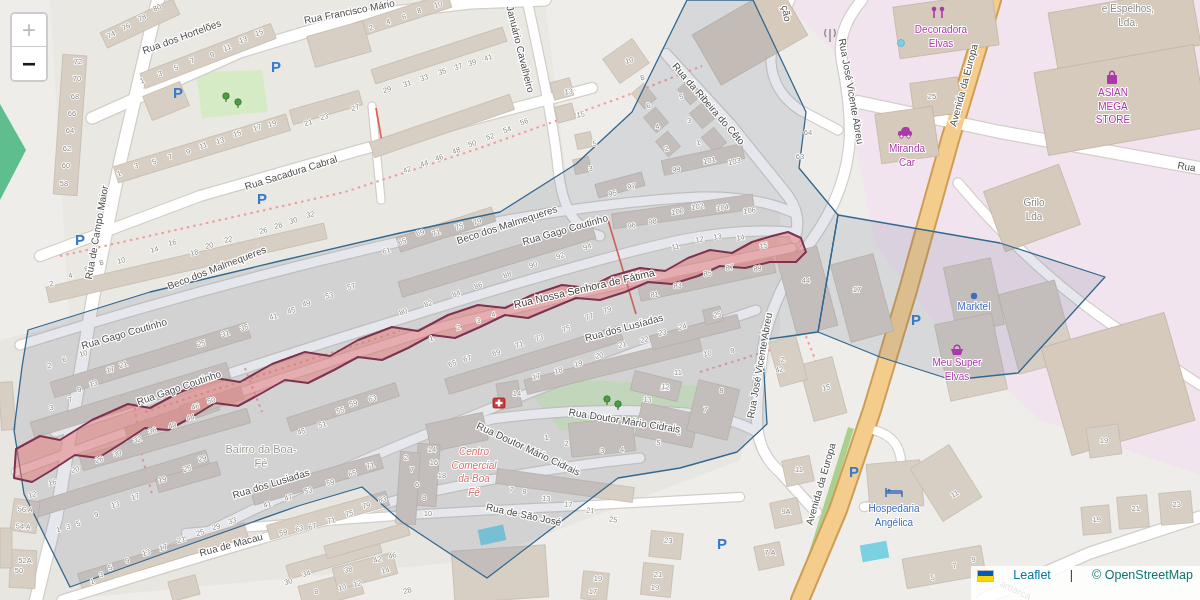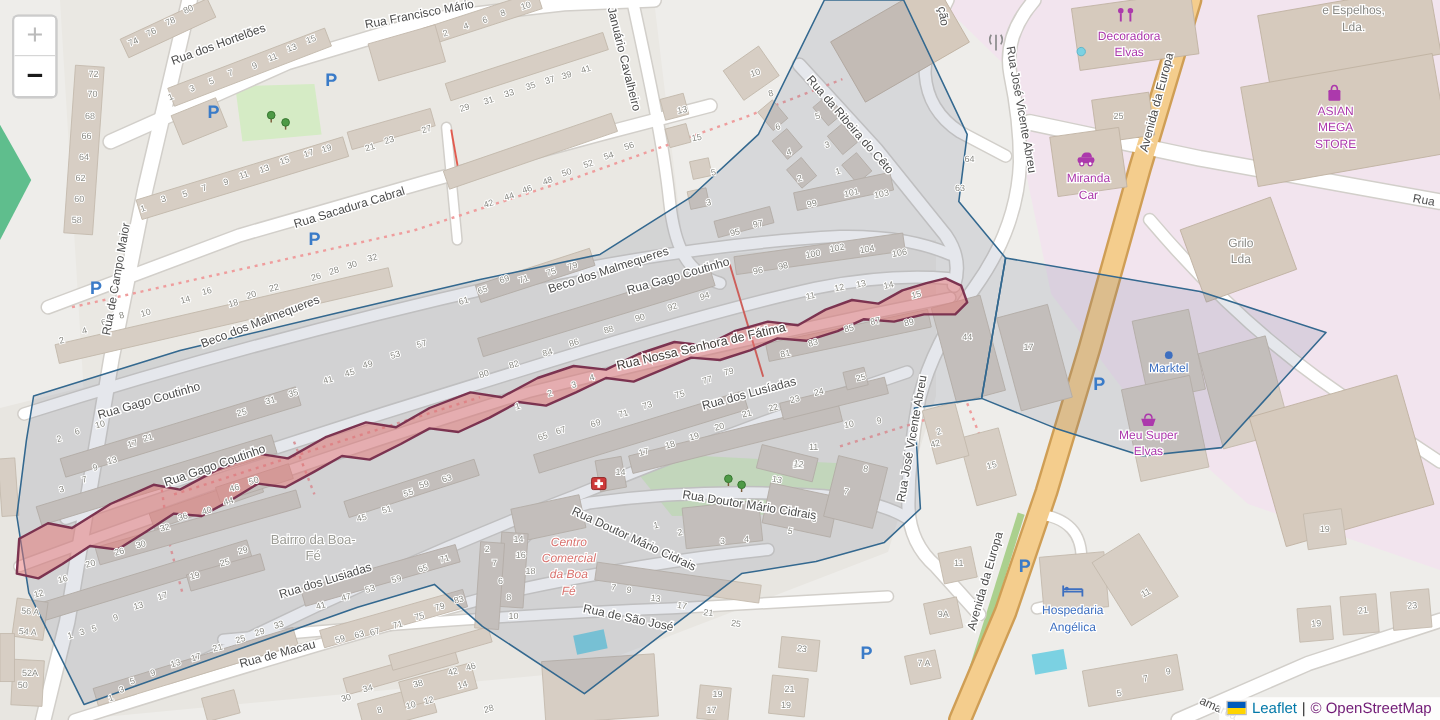--- a/index.html
+++ b/index.html
@@ -6,24 +6,24 @@
   #map{position:relative;width:1200px;height:600px;overflow:hidden;background:#eeedea;}
   #map svg{position:absolute;left:0;top:0;}
   #map svg text{user-select:none;pointer-events:none;}
   .zoom-ctl{position:absolute;left:10px;top:12px;width:34px;border:2px solid rgba(0,0,0,0.2);
     border-radius:5px;overflow:hidden;background:#fff;z-index:20;}
   .zoom-ctl button{display:block;width:34px;height:33px;background:#fff;border:none;cursor:pointer;
     font-size:24px;line-height:30px;padding:0;font-family:"Liberation Sans",sans-serif;}
   .zoom-ctl .zin{color:#bbbbbb;border-bottom:1px solid #ccc;}
   .zoom-ctl .zout{color:#1a1a1a;font-weight:bold;}
   .attrib{position:absolute;right:0;bottom:0;background:rgba(255,255,255,0.85);
-    padding:2px 7px 3px 6px;font-size:12.5px;color:#333;z-index:20;display:flex;align-items:center;gap:4px;}
+    padding:2px 7px 18px 6px;font-size:12.5px;color:#333;z-index:20;display:flex;align-items:flex-end;gap:19px;}
   .attrib a{text-decoration:none;cursor:pointer;}
   .attrib .leaflet-link{color:#0078a8;}
-  .attrib .osm-link{color:#701a75;}
+  .attrib .osm-link{color:#0f766e;}
   .flag{display:inline-block;width:15px;height:10px;line-height:0;border:0.5px solid #bbb;}
   .flag .f-top,.flag .f-bot{display:block;width:100%;height:50%;}
   .flag .f-top{background:#005bbb;}
   .flag .f-bot{background:#ffd500;}
 </style>
 </head>
 <body>
 
 <div id="map">
   <svg id="map-svg" width="1200" height="600" viewBox="0 0 1200 600">

